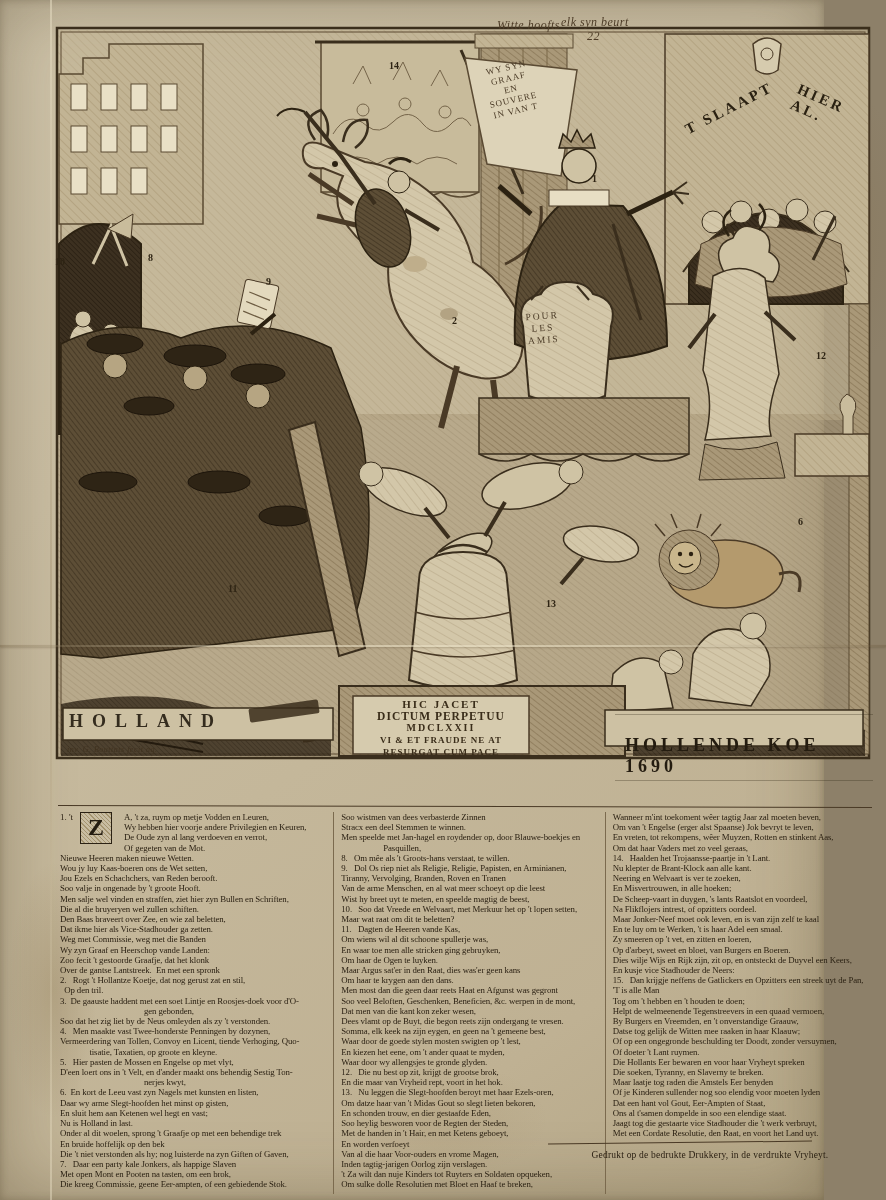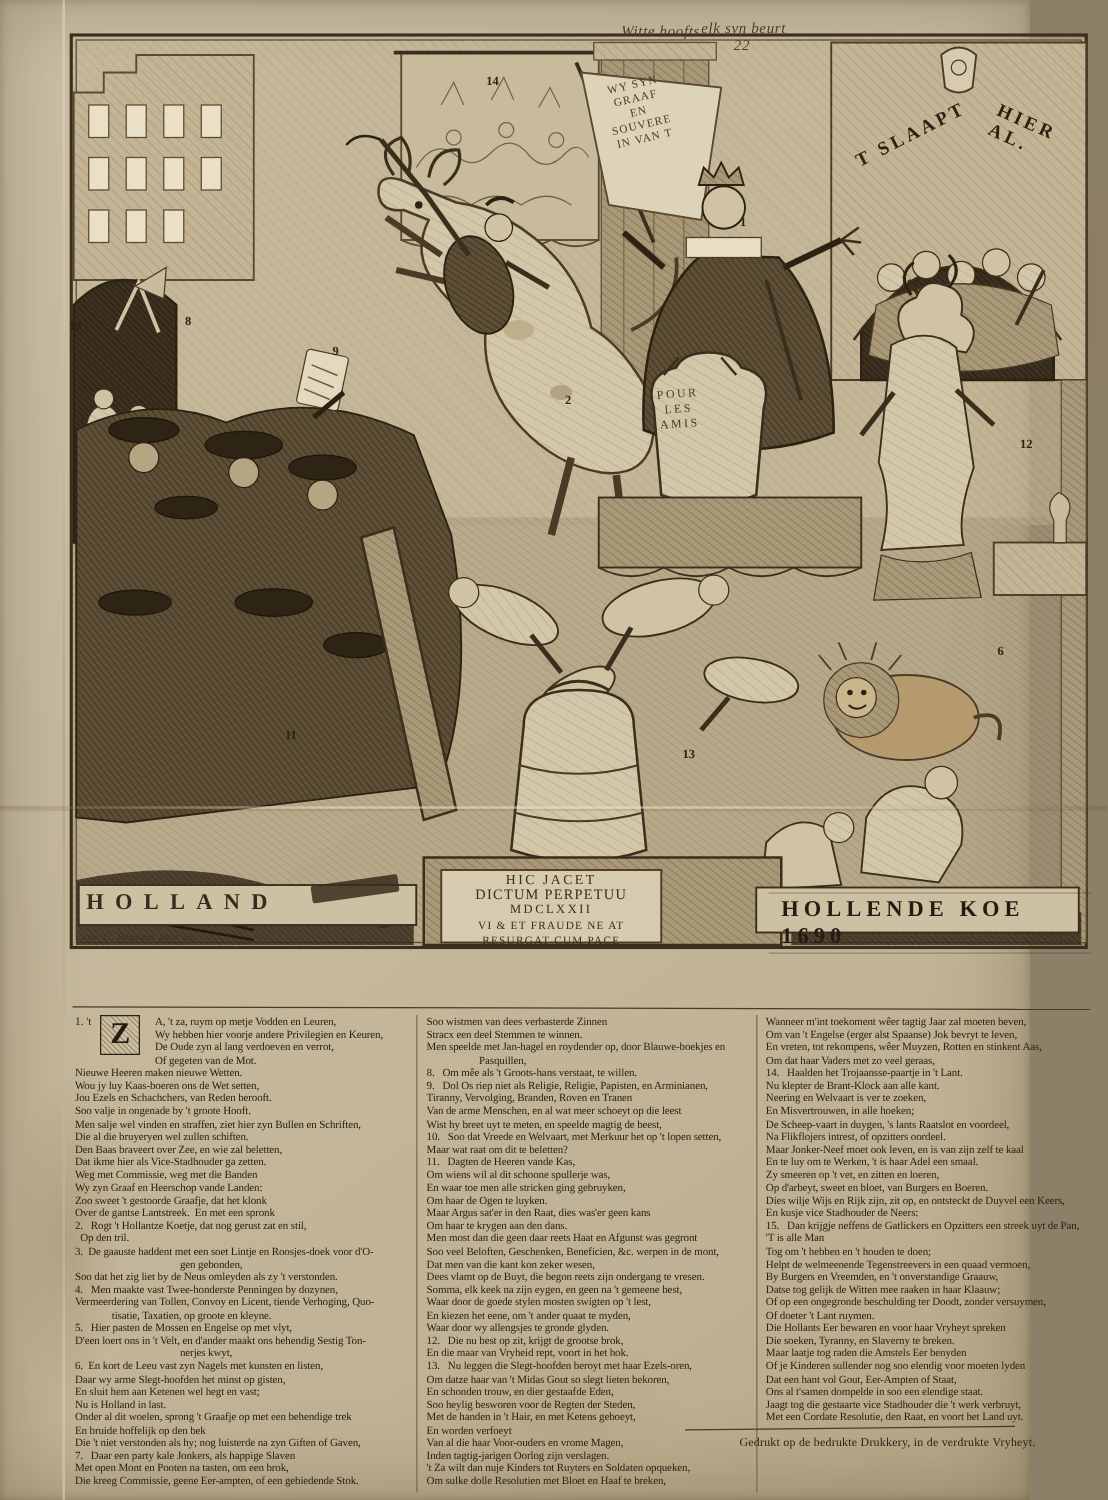--- a/index.html
+++ b/index.html
@@ -23,27 +23,27 @@
   .etching svg{position:absolute;left:0;top:0;}
   
   .lbl{position:absolute;color:#2e2414;}
   .handwr{font-style:italic;color:#4d3c27;font-size:12px;letter-spacing:.5px;}
   .arch-motto{font-size:15px;font-weight:bold;letter-spacing:3px;color:#2a2112;}
   .flag-label{width:100px;text-align:center;transform:rotate(-13deg);}
   .flag-label .line{font-size:9px;letter-spacing:1px;color:#4a3a26;line-height:11px;font-variant:small-caps;}
   .sack-label{width:80px;text-align:center;transform:rotate(-4deg);}
   .sack-label .line{font-size:9.5px;letter-spacing:2px;color:#4a3a26;line-height:12px;}
   .monument{width:170px;text-align:center;}
-  .monument .line{color:#3a2d1a;line-height:12px;font-size:9px;letter-spacing:1px;}
+  .monument .line{color:#3a2d1a;line-height:12px;font-size:9px;letter-spacing:1px;font-weight:bold;}
   .monument .line:nth-child(1){font-size:11px;letter-spacing:2px;}
   .monument .line:nth-child(2){font-size:11.5px;letter-spacing:1px;}
   .monument .line:nth-child(3){font-size:10px;letter-spacing:2px;}
   .plate-title{font-weight:bold;color:#241c10;}
   .title-left{font-size:18px;letter-spacing:9px;opacity:.9;}
-  .title-right{font-size:18px;letter-spacing:4px;border-top:1.5px solid #33281750;border-bottom:1.5px solid #33281750;padding:2px 10px 3px;}
+  .title-right{font-size:18px;letter-spacing:4px;border-top:1.5px solid #33281750;border-bottom:1.5px solid #33281750;padding:20px 10px 3px;}
   .signature{font-style:italic;font-size:8px;color:#40321f;letter-spacing:.5px;}
   .fignum{position:absolute;font-size:10px;color:#2e2414;font-weight:bold;}
   .obstruction{position:absolute;background:#3a2d1b;transform:rotate(-8deg);border-radius:2px;opacity:.85;}
   
   .toprule{position:absolute;left:58px;top:806px;width:814px;height:0;border-top:1.2px solid #4a3a26;transform:rotate(.15deg);}
   .verse{position:absolute;left:60px;top:812px;width:816px;display:flex;}
   .col{overflow:hidden;height:382px;}
   .col1{width:274px;}
   .col2{width:264px;border-left:1px solid #7b6a4e;padding-left:7px;margin-left:2px;}
   .col3{width:266px;border-left:1px solid #7b6a4e;padding-left:7px;margin-left:2px;position:relative;}
@@ -361,21 +361,21 @@
           <div class="vline">Nieuwe Heeren maken nieuwe Wetten.</div>
           <div class="vline">Wou jy luy Kaas-boeren ons de Wet setten,</div>
           <div class="vline">Jou Ezels en Schachchers, van Reden berooft.</div>
           <div class="vline">Soo valje in ongenade by 't groote Hooft.</div>
           <div class="vline">Men salje wel vinden en straffen, ziet hier zyn Bullen en Schriften,</div>
           <div class="vline">Die al die bruyeryen wel zullen schiften.</div>
           <div class="vline">Den Baas braveert over Zee, en wie zal beletten,</div>
           <div class="vline">Dat ikme hier als Vice-Stadhouder ga zetten.</div>
           <div class="vline">Weg met Commissie, weg met die Banden</div>
           <div class="vline">Wy zyn Graaf en Heerschop vande Landen:</div>
-          <div class="vline">Zoo sweet 't gestoorde Graafje, dat het klonk</div>
+          <div class="vline">Zoo fecit 't gestoorde Graafje, dat het klonk</div>
           <div class="vline">Over de gantse Lantstreek.  En met een spronk</div>
           <div class="vline">2.   Rogt 't Hollantze Koetje, dat nog gerust zat en stil,</div>
           <div class="vline">  Op den tril.</div>
           <div class="vline">3.  De gaauste haddent met een soet Lintje en Roosjes-doek voor d'O-</div>
           <div class="vline">                                        gen gebonden,</div>
           <div class="vline">Soo dat het zig liet by de Neus omleyden als zy 't verstonden.</div>
           <div class="vline">4.   Men maakte vast Twee-honderste Penningen by dozynen,</div>
           <div class="vline">Vermeerdering van Tollen, Convoy en Licent, tiende Verhoging, Quo-</div>
           <div class="vline">              tisatie, Taxatien, op groote en kleyne.</div>
           <div class="vline">5.   Hier pasten de Mossen en Engelse op met vlyt,</div>

